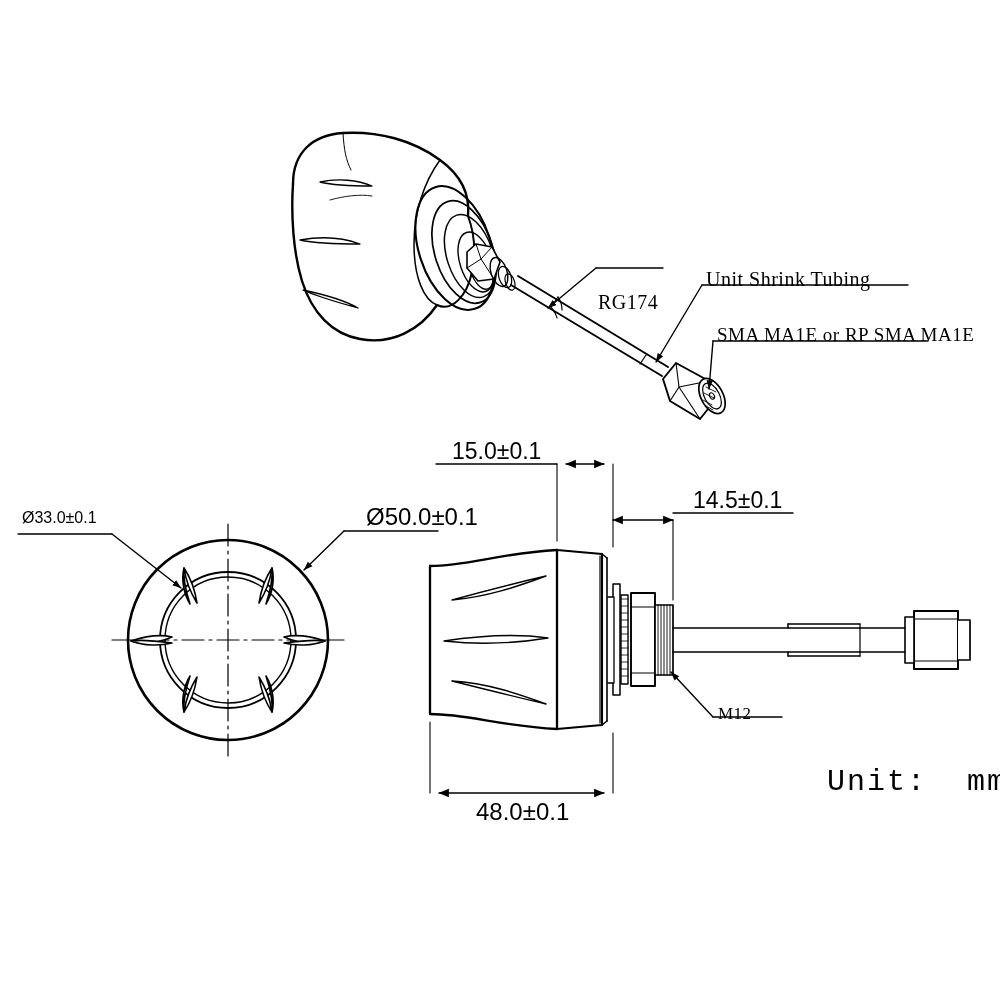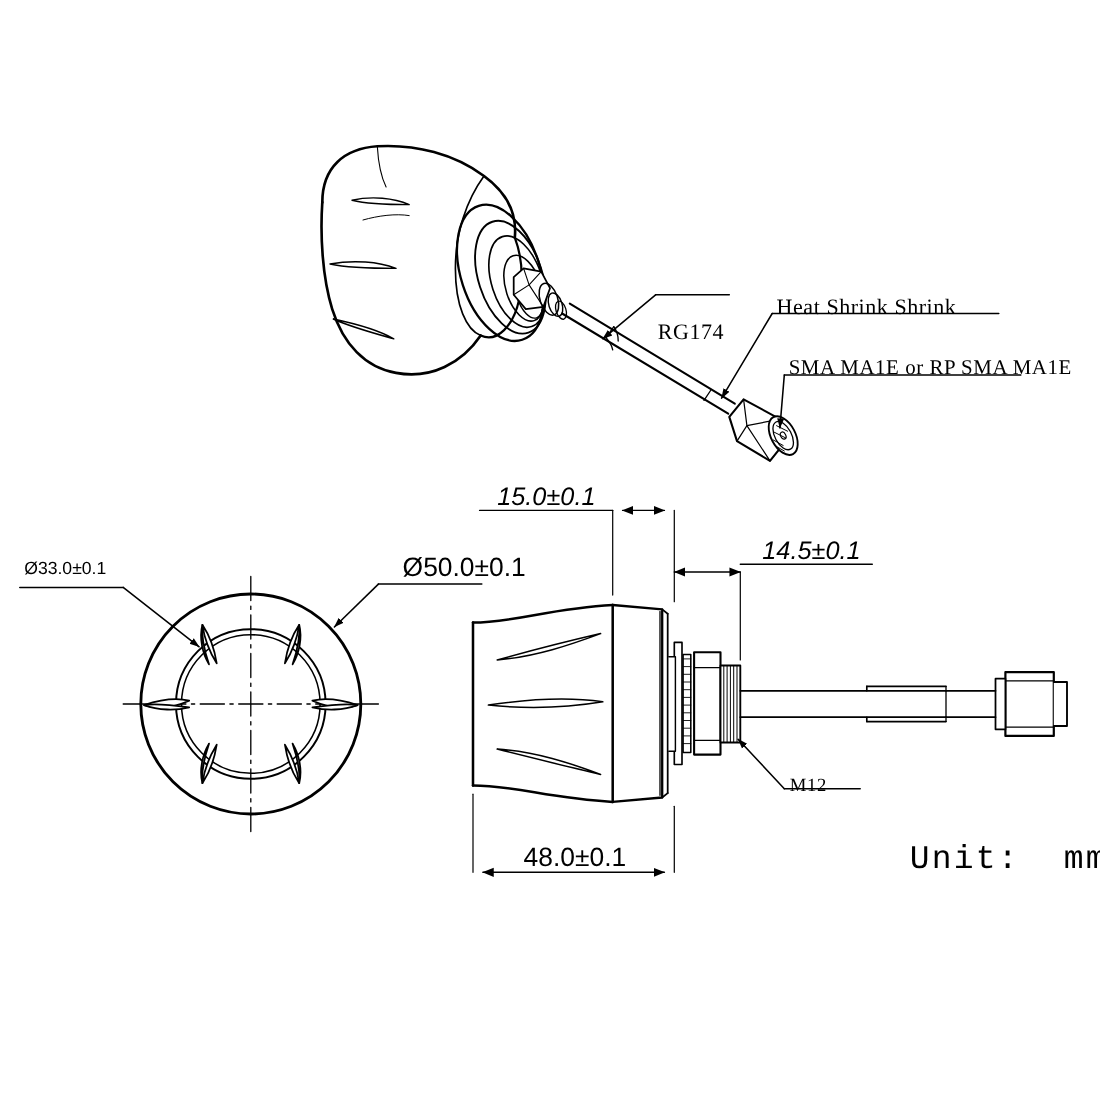--- a/index.html
+++ b/index.html
@@ -232,29 +232,29 @@
       <path d="M782,717 L713,717" stroke-width="1.4"></path>
       <path d="M713,717 L671,672" stroke-width="1.4" marker-end="url(#arwS)"></path>
     </g>
   </g>
 
   </g>
 </svg>
 
 <div class="lbl" style="left:598px; top:251px; font-size:20px;margin-top:40px;">RG174</div>
 
-<div class="lbl" style="left:706px; top:268px; font-size:20px;">Heat Shrink Shrink</div>
+<div class="lbl" style="left:706px; top:268px; font-size:20px;">Unit Shrink Tubing</div>
 
 <div class="lbl" style="left:717px; top:324px; font-size:19px;">SMA MA1E or RP SMA MA1E</div>
 
 <div class="lbl" style="left:718px; top:704px; font-size:17px;">M12</div>
 
 <div class="dim" style="left:334px; top:503px; font-size:24px;margin-left:32px;">Ø50.0±0.1</div>
 
 <div class="dim" style="left:22px; top:509px; font-size:16px;">Ø33.0±0.1</div>
 
-<div class="dim" style="left:452px; top:438px; font-size:23px;font-style:italic;">15.0±0.1</div>
-
-<div class="dim" style="left:693px; top:487px; font-size:23px;font-style:italic;">14.5±0.1</div>
-
-<div class="dim" style="left:476px; top:766px; font-size:24px;">48.0±0.1</div>
+<div class="dim" style="left:452px; top:438px; font-size:23px;">15.0±0.1</div>
+
+<div class="dim" style="left:693px; top:487px; font-size:23px;">14.5±0.1</div>
+
+<div class="dim" style="left:476px; top:798px; font-size:24px;">48.0±0.1</div>
 
 <div class="unit" style="left:827px; top:765px; font-size:30px;">Unit:  mm</div>
 
 </body></html>

